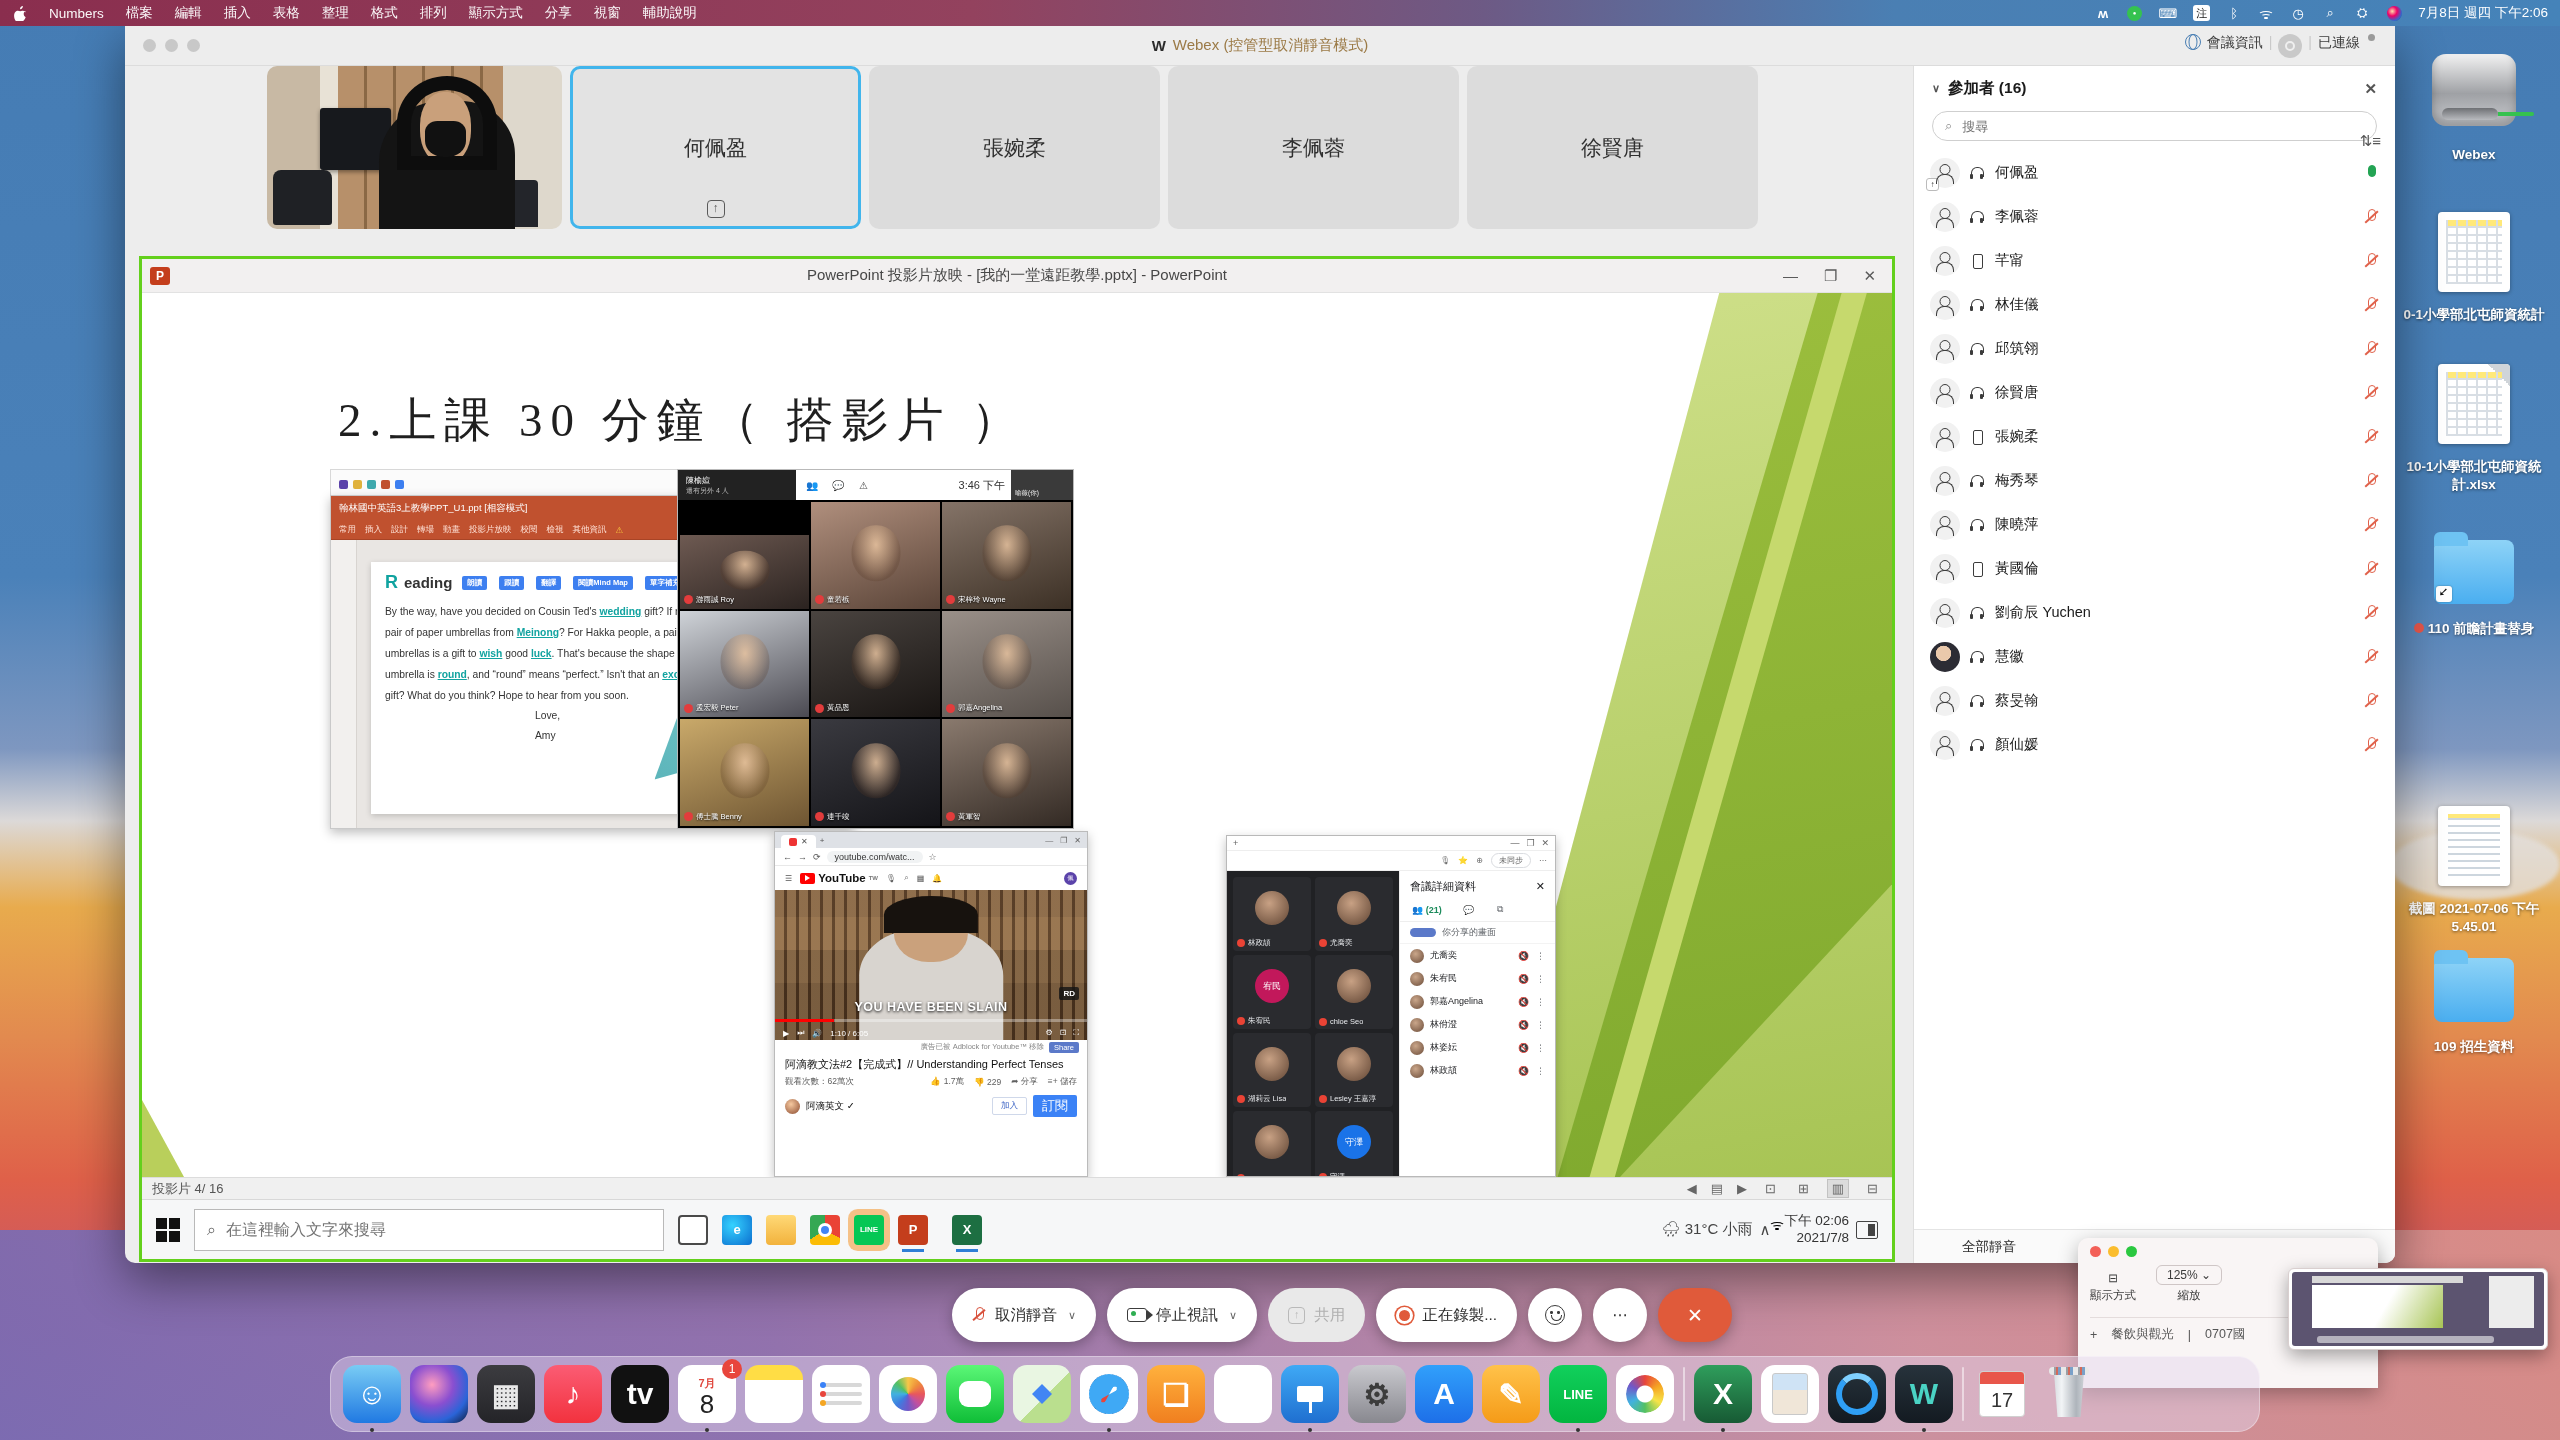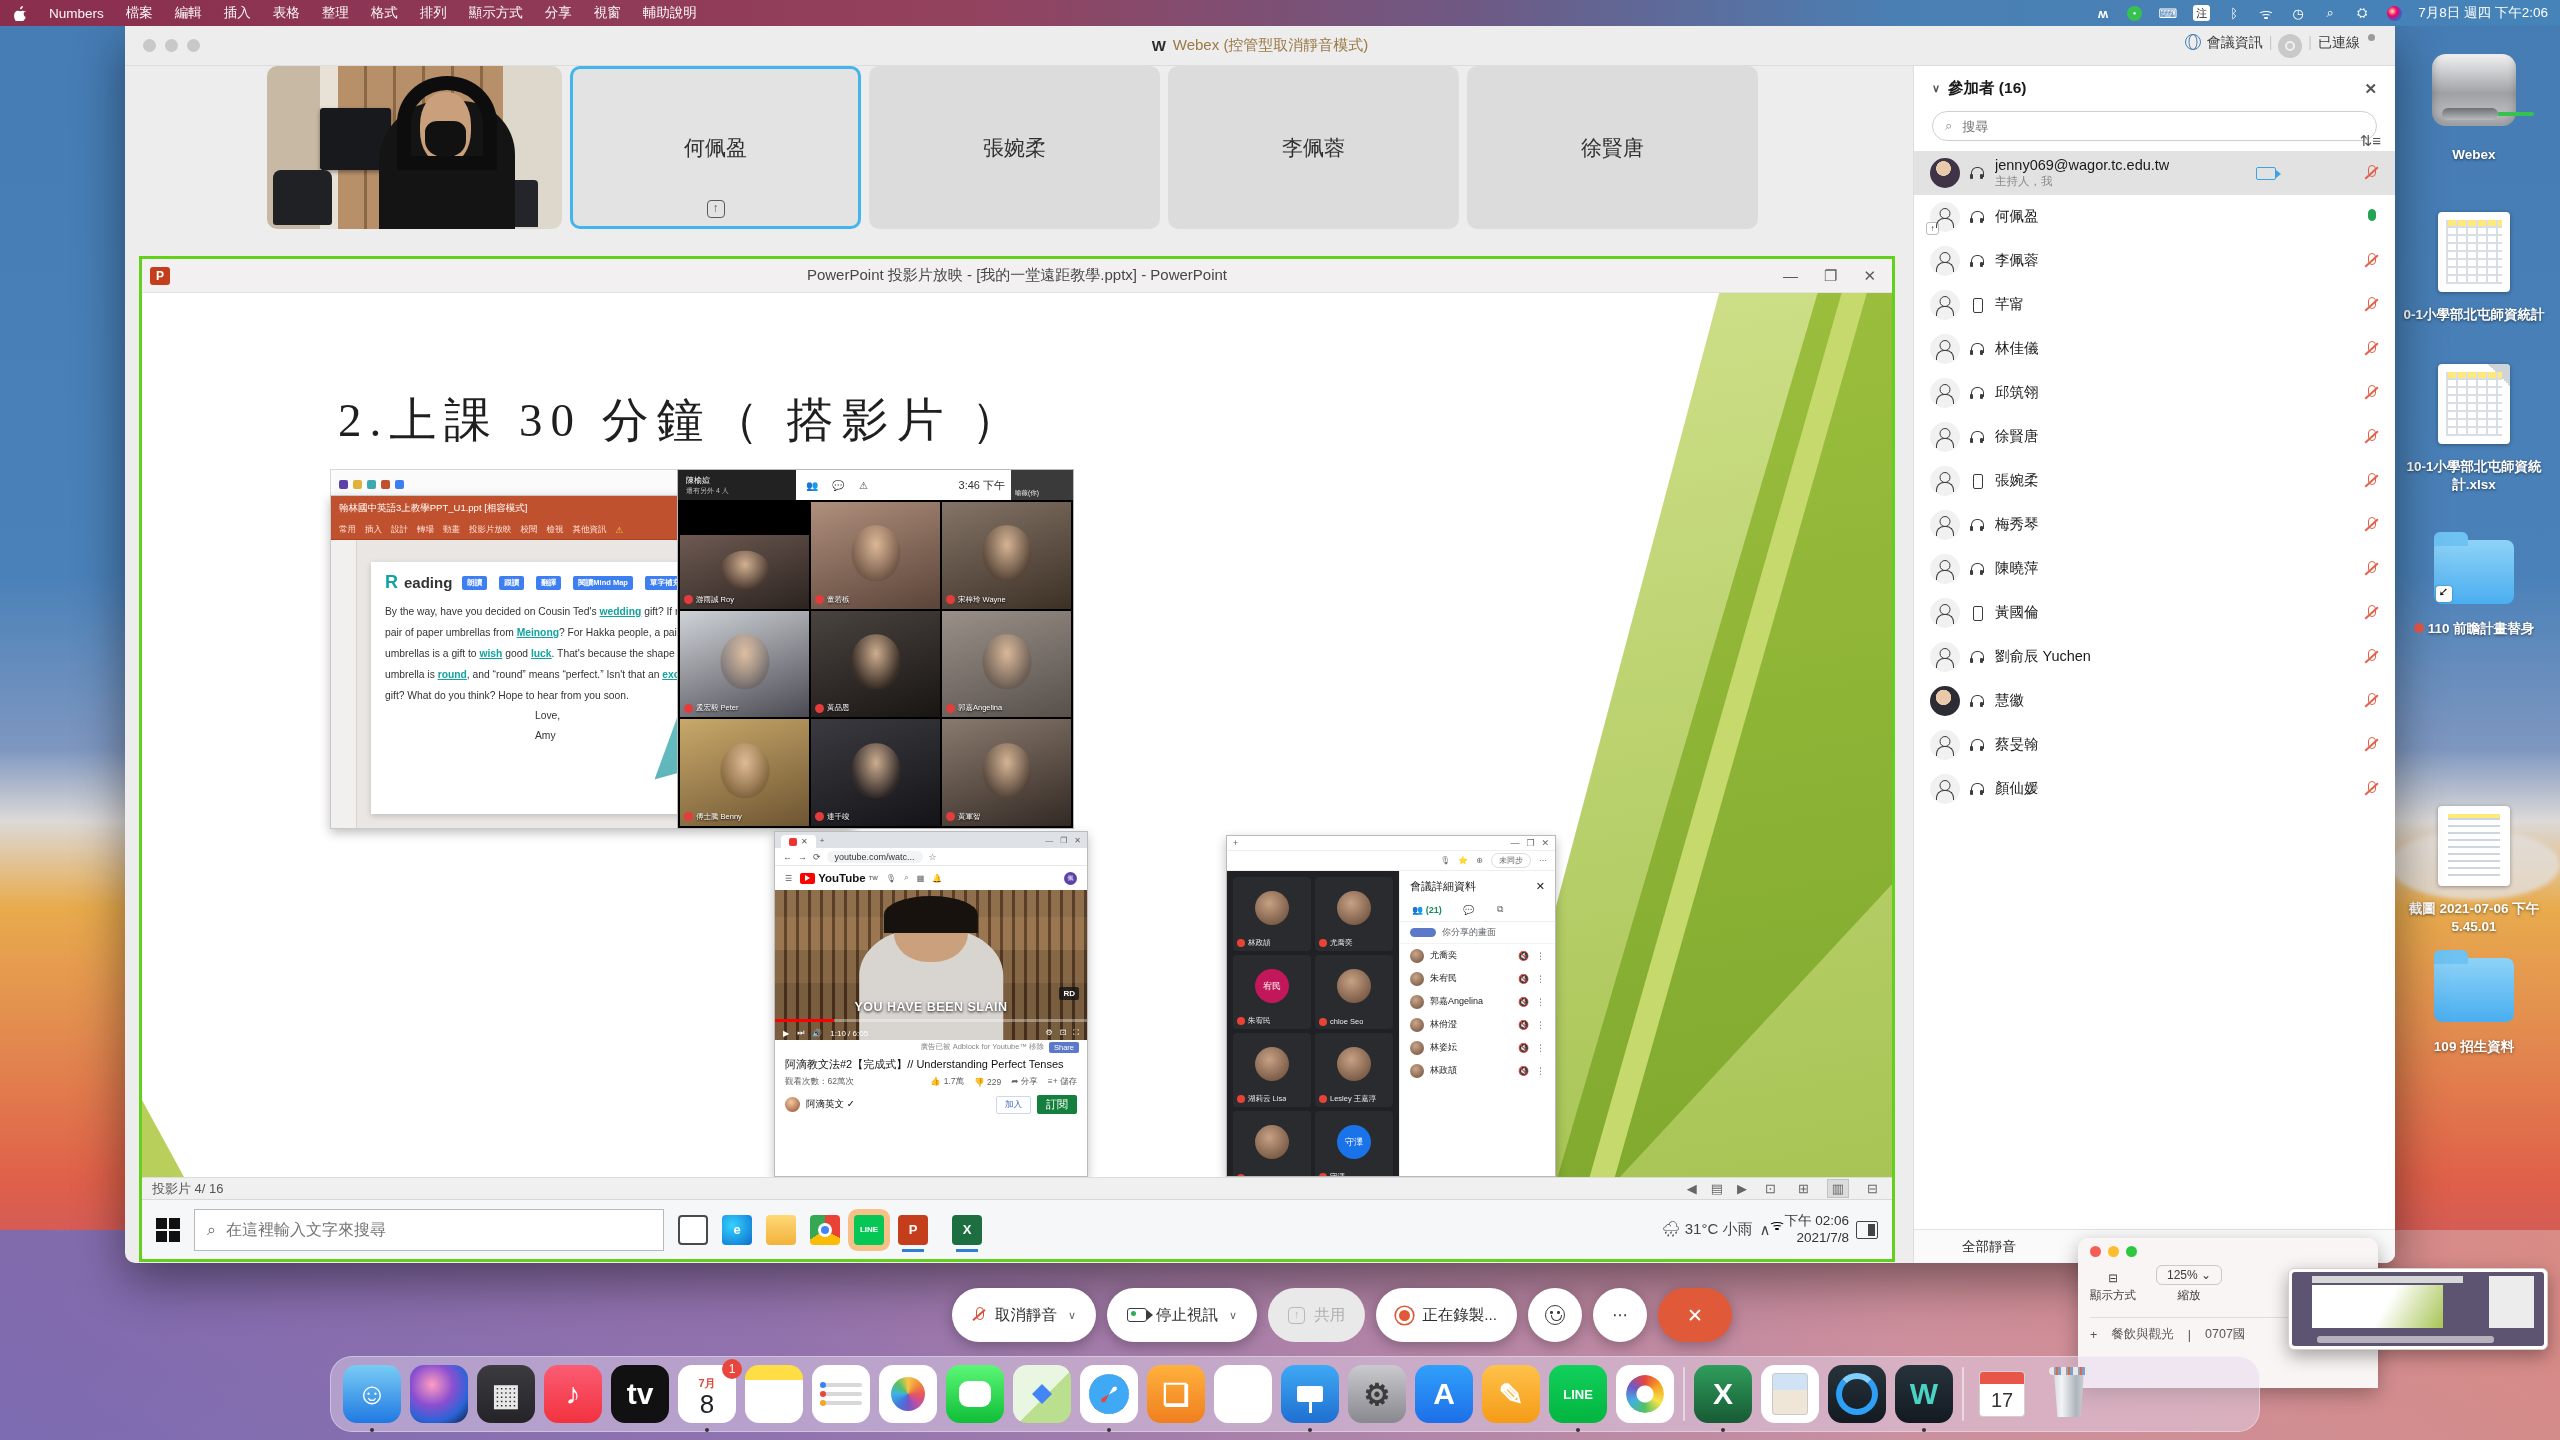--- a/index.html
+++ b/index.html
@@ -146,21 +146,21 @@
 .yt-ctrl{position:absolute;left:0;right:0;bottom:2px;display:flex;gap:8px;align-items:center;padding:0 8px;color:#fff;font-size:8px}
 .yt-ctrl .rt{margin-left:auto;display:flex;gap:7px}
 .yt-ad{height:14px;display:flex;align-items:center;justify-content:flex-end;gap:5px;font-size:7.5px;color:#888;padding:0 8px}
 .yt-ad .sharechip{background:#5b79c9;color:#fff;padding:1px 5px;border-radius:2px}
 .yt-vtitle{padding:3px 10px 1px;font-size:11px;color:#0f0f0f}
 .yt-stats{display:flex;gap:10px;align-items:center;padding:3px 10px;font-size:8.5px;color:#606060}
 .yt-stats .grow{flex:1}
 .yt-chan{display:flex;gap:6px;align-items:center;padding:4px 10px;font-size:9.5px;color:#111}
 .yt-chan .cav{width:15px;height:15px;border-radius:50%;background:radial-gradient(circle at 40% 35%,#f6c9a0,#8a4a2f)}
 .yt-chan .joinb{margin-left:auto;border:1px solid #cfd8ea;color:#3b63c4;font-size:8.5px;padding:2px 8px;border-radius:2px}
-.yt-chan .subb{background:#15803d;color:#fff;font-size:11px;padding:2px 9px;border-radius:2px}
+.yt-chan .subb{background:#3b82f6;color:#fff;font-size:13px;padding:2px 9px;border-radius:2px}
 .meetwin{position:absolute;left:452px;top:10px;width:330px;height:342px;background:#fff;border:1px solid #b9b9b9;box-shadow:0 4px 10px rgba(0,0,0,.25);display:flex;flex-direction:column}
 .mw-title{height:15px;display:flex;align-items:center;font-size:9px;color:#666;padding:0 6px;gap:8px;border-bottom:1px solid #eee}
 .mw-title .wb{margin-left:auto;display:flex;gap:7px}
 .mw-tools{height:20px;display:flex;align-items:center;justify-content:flex-end;gap:8px;font-size:8px;color:#666;padding:0 8px;border-bottom:1px solid #eee}
 .mw-tools .syncpill{border:1px solid #dadce0;border-radius:9px;padding:1px 7px;display:flex;gap:4px;align-items:center}
 .mw-body{flex:1;display:flex;min-height:0}
 .mw-dark{width:172px;background:#202124;display:grid;grid-template-columns:1fr 1fr;grid-auto-rows:74px;gap:4px;padding:6px;overflow:hidden}
 .mg-tile{position:relative;background:#2a2b2f;border-radius:4px}
 .mg-av{position:absolute;left:50%;top:42%;transform:translate(-50%,-50%);width:34px;height:34px;border-radius:50%;background:radial-gradient(circle at 42% 36%,#c8a184,#5f4433);color:#fff;font-size:9px;display:flex;align-items:center;justify-content:center}
 .mg-name{position:absolute;left:4px;bottom:3px;color:#e8eaed;font-size:7.5px;display:flex;align-items:center;gap:3px;max-width:92%;overflow:hidden;white-space:nowrap}
@@ -807,30 +807,20 @@
         <span class="chev">∨</span>
         <span>參加者 (16)</span>
         <span class="pn-close">✕</span>
       </div>
       <div class="pn-search">
           <span>⌕</span>
           <input placeholder="搜尋" style="">
         </div>
       <span class="pn-sort">⇅≡</span>
       <div class="pn-list">
-        <div class="p-row sel">
-            <span class="p-avatar photo1"></span>
-            <span class="p-dev headset"></span>
-            <span class="p-texts">
-              <span class="p-name">jenny069@wagor.tc.edu.tw</span>
-              <span class="p-sub">主持人，我</span>
-            </span>
-            <span class="p-cam"></span>
-            <span class="p-mic muted"></span>
-          </div>
           <div class="p-row">
             <span class="p-avatar">
               <span class="shbadge">↑</span>
             </span>
             <span class="p-dev headset"></span>
             <span class="p-texts">
               <span class="p-name">何佩盈</span>
 
             </span>
 

